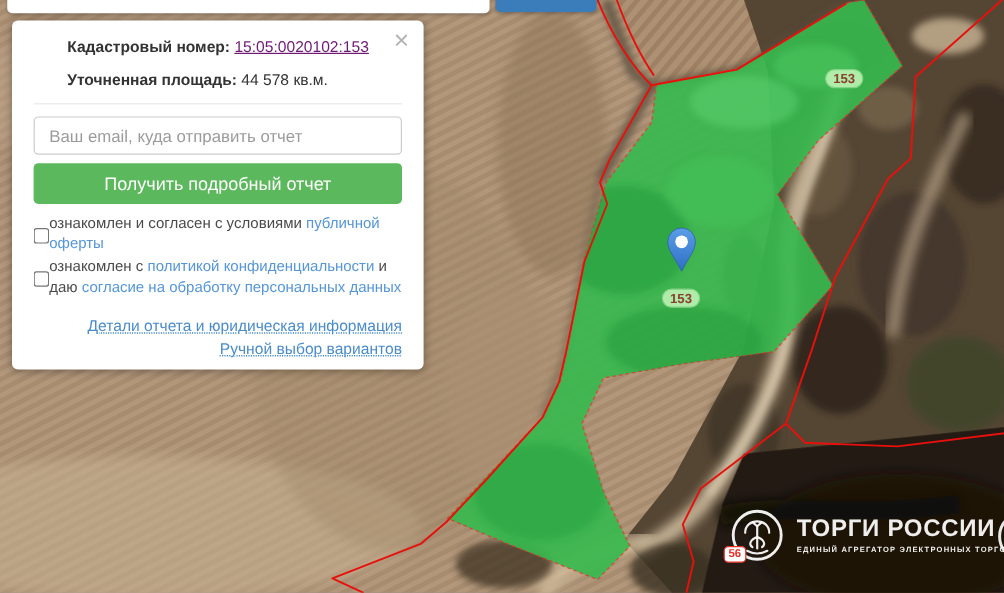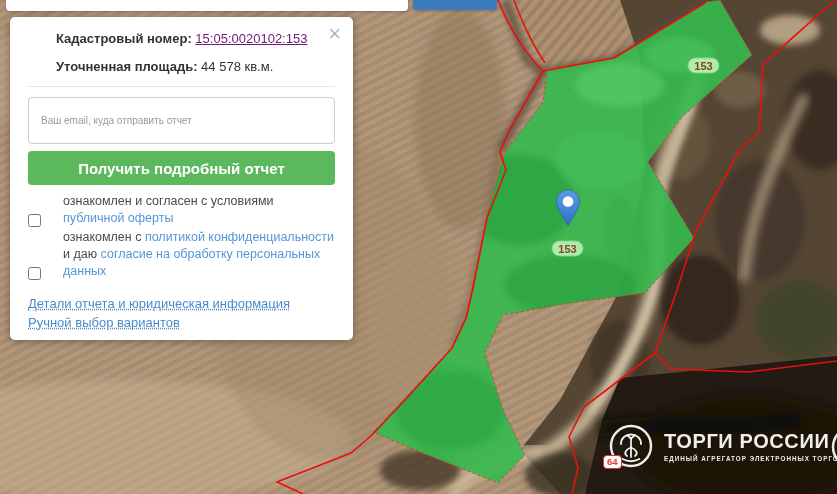--- a/index.html
+++ b/index.html
@@ -21,31 +21,31 @@
     border-radius:5px;box-shadow:0 1px 8px rgba(0,0,0,.35);
     padding:13px 18px 8px 18px;box-sizing:border-box;color:#333;
     font-size:13px;line-height:18px;}
   .popup .blk{margin:0 0 10px 0;}
   .popup b{color:#333;margin-left:28px;}
   .lnk{color:#701a75;text-decoration:underline;cursor:pointer;}
   .lnk2{color:#5596d8;text-decoration:none;cursor:pointer;}
   .close-x{position:absolute;top:6px;right:12px;font-size:22px;line-height:22px;
     color:#b3b3b3;cursor:pointer;font-weight:400;}
   .divider{border:none;border-top:1px solid #e9e9e9;margin:6px 0 10px 0;}
-  .email{width:100%;height:47px;box-sizing:border-box;border:1px solid #ccc;
-    border-radius:4px;padding:0 12px;font-size:10px;color:#0c4a6e;
+  .email{width:100%;height:32px;box-sizing:border-box;border:1px solid #ccc;
+    border-radius:4px;padding:0 12px;font-size:14px;color:#0c4a6e;
     font-family:"Liberation Sans",sans-serif;outline:none;margin:0 0 7px 0;}
   .email::placeholder{color:#9b9b9b;}
   .submit{width:100%;height:34px;border:none;border-radius:4px;background:#5cb85c;
-    color:#fff;font-size:15px;font-weight:bold;cursor:pointer;
+    color:#fff;font-size:15px;font-weight:normal;cursor:pointer;
     font-family:"Liberation Sans",sans-serif;margin:0 0 8px 0;}
-  .chk-row{display:flex;align-items:flex-end;gap:22px;font-size:12.5px;
+  .chk-row{display:flex;align-items:center;gap:0;font-size:12.5px;
     line-height:17px;color:#4a4a4a;margin:0 0 2px 0;}
   .chk-row input{width:13px;height:13px;margin:2px 0 0 0;flex:0 0 auto;}
-  .links-bottom{text-align:left;margin-top:14px;font-size:13px;line-height:17px;}
+  .links-bottom{text-align:right;margin-top:14px;font-size:13px;line-height:17px;}
   .dotted{color:#4a8cc9;text-decoration:underline dotted;cursor:pointer;display:inline-block;margin:1px 0;}
 
   
   .logo{position:absolute;left:608px;top:423px;display:flex;align-items:center;
     gap:10px;color:rgba(255,255,255,.93);}
   .logo-circle{position:relative;width:46px;height:46px;flex:0 0 auto;}
   .logo-badge{position:absolute;left:-5px;bottom:0;background:#fff;
     border:1.5px solid #e8312a;color:#e8312a;font-size:9.5px;font-weight:bold;
     line-height:12px;padding:0 3px;border-radius:4px;}
   .logo-title{font-size:20px;font-weight:bold;letter-spacing:.6px;white-space:nowrap;}
@@ -171,21 +171,21 @@
       <svg width="46" height="46" viewBox="0 0 46 46">
         <g fill="none" stroke="rgba(255,255,255,.93)" stroke-width="1.8" stroke-linecap="round">
           <circle cx="23" cy="23" r="20" stroke-width="2.4"></circle>
           <path d="M13,21 c0,-6 4.5,-9.5 10,-9.5 c5.5,0 10,3.5 10,9.5"></path>
           <path d="M19.5,12.5 l3.5,3 l3.5,-3"></path>
           <path d="M23,15.5 v9"></path>
           <path d="M23,24.5 c-5.5,2 -7.5,6 -4,8.5 M23,24.5 c5.5,2 7.5,6 4,8.5 M23,24.5 v9.5"></path>
           <path d="M14.5,36 q8.5,4.5 17,0"></path>
         </g>
       </svg>
-      <span class="logo-badge">64</span>
+      <span class="logo-badge">56</span>
     </div>
     <div>
       <div class="logo-title">ТОРГИ РОССИИ</div>
       <div class="logo-sub">ЕДИНЫЙ АГРЕГАТОР ЭЛЕКТРОННЫХ ТОРГОВ</div>
     </div>
   </div>
 
   <div class="search-input"></div>
   <div class="search-btn">
     

